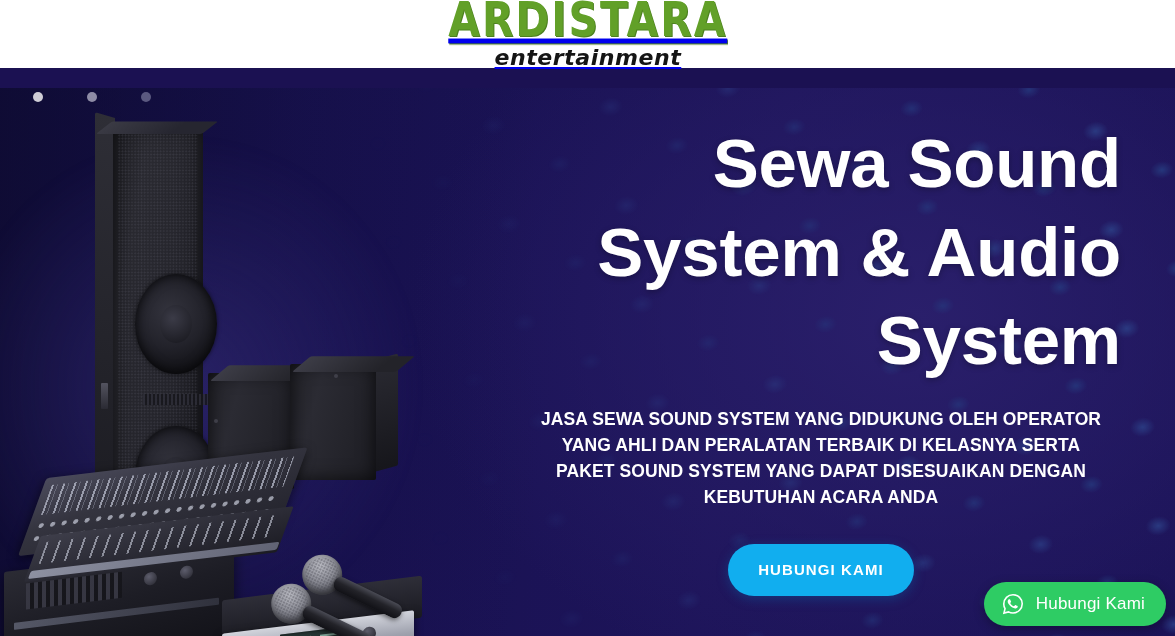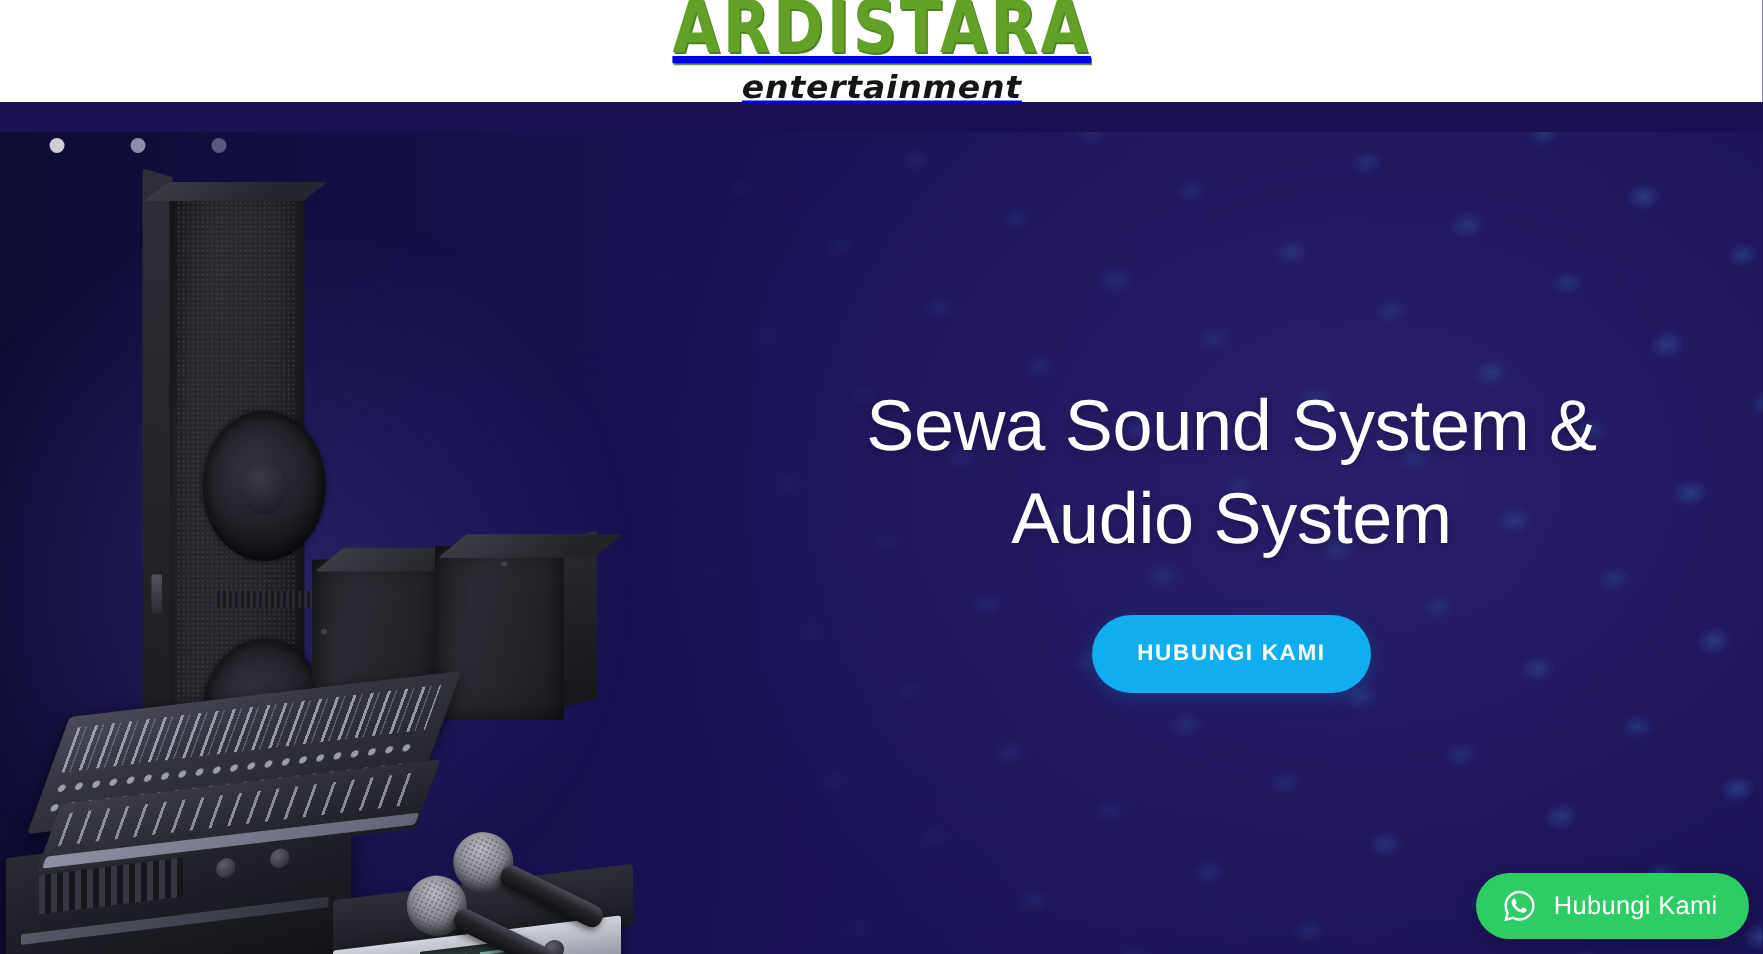--- a/index.html
+++ b/index.html
@@ -304,26 +304,27 @@
 
   
   .hero-copy{
     position:absolute; left:498px; top:0; width:646px; height:548px;
     display:flex; flex-direction:column; align-items:center; justify-content:center;
     text-align:center; z-index:20;
     padding-bottom:8px;
   }
   .hero-title{
     color:#ffffff;
-    font-size:48px;
-    font-weight:normal;
+    font-size:69px;
+    font-weight:bold;
     line-height:1.28;
     letter-spacing:-.2px;
     max-width:600px;
     text-shadow:0 2px 6px rgba(0,0,0,.28);
+    text-align:right;
   }
   .hero-sub{
     margin-top:22px;
     color:#ffffff;
     font-size:17.5px;
     font-weight:bold;
     line-height:1.48;
     max-width:570px;
     letter-spacing:.1px;
   }
@@ -443,20 +444,21 @@
       <div class="mic-body" style="left:34px;top:13px"></div>
     </div>
     <div class="mic mic2">
       <div class="mic-head" style="left:0;top:0"></div>
       <div class="mic-body" style="left:34px;top:13px"></div>
     </div>
   </div>
 
   <div class="hero-copy">
     <h1 class="hero-title">Sewa Sound System &amp; Audio System</h1>
+    <p class="hero-sub">JASA SEWA SOUND SYSTEM YANG DIDUKUNG OLEH OPERATOR YANG AHLI DAN PERALATAN TERBAIK DI KELASNYA SERTA PAKET SOUND SYSTEM YANG DAPAT DISESUAIKAN DENGAN KEBUTUHAN ACARA ANDA</p>
     <button class="cta-button">HUBUNGI KAMI</button>
   </div>
 </section>
 
 <button class="wa-float">
   <svg class="wa-icon" viewBox="0 0 32 32" aria-hidden="true">
     <path fill="none" stroke="#ffffff" stroke-width="2.1" d="M16 3.6C9.2 3.6 3.7 9.1 3.7 15.9c0 2.3.6 4.4 1.7 6.2L3.9 28.1l6.2-1.6c1.7 1 3.8 1.5 5.9 1.5 6.8 0 12.3-5.5 12.3-12.3S22.8 3.6 16 3.6z"></path>
     <path fill="#ffffff" d="M12.3 10.2c-.26-.6-.5-.6-.74-.6h-.62c-.22 0-.58.08-.88.41-.3.33-1.15 1.12-1.15 2.74 0 1.62 1.18 3.18 1.34 3.4.16.22 2.28 3.64 5.63 4.96 2.78 1.1 3.35.88 3.95.82.6-.06 1.94-.79 2.22-1.56.27-.77.27-1.43.19-1.56-.08-.13-.3-.22-.63-.38-.33-.17-1.94-.96-2.24-1.07-.3-.11-.52-.16-.74.16-.22.33-.85 1.07-1.04 1.29-.19.22-.38.25-.71.08-.33-.16-1.39-.51-2.64-1.63-.98-.87-1.64-1.95-1.83-2.28-.19-.33-.02-.5.15-.67.15-.15.33-.38.49-.57.16-.19.22-.33.33-.55.11-.22.05-.41-.03-.57-.08-.17-.73-1.79-1.03-2.44z"></path>
   </svg>
   <span class="wa-label">Hubungi Kami</span>

